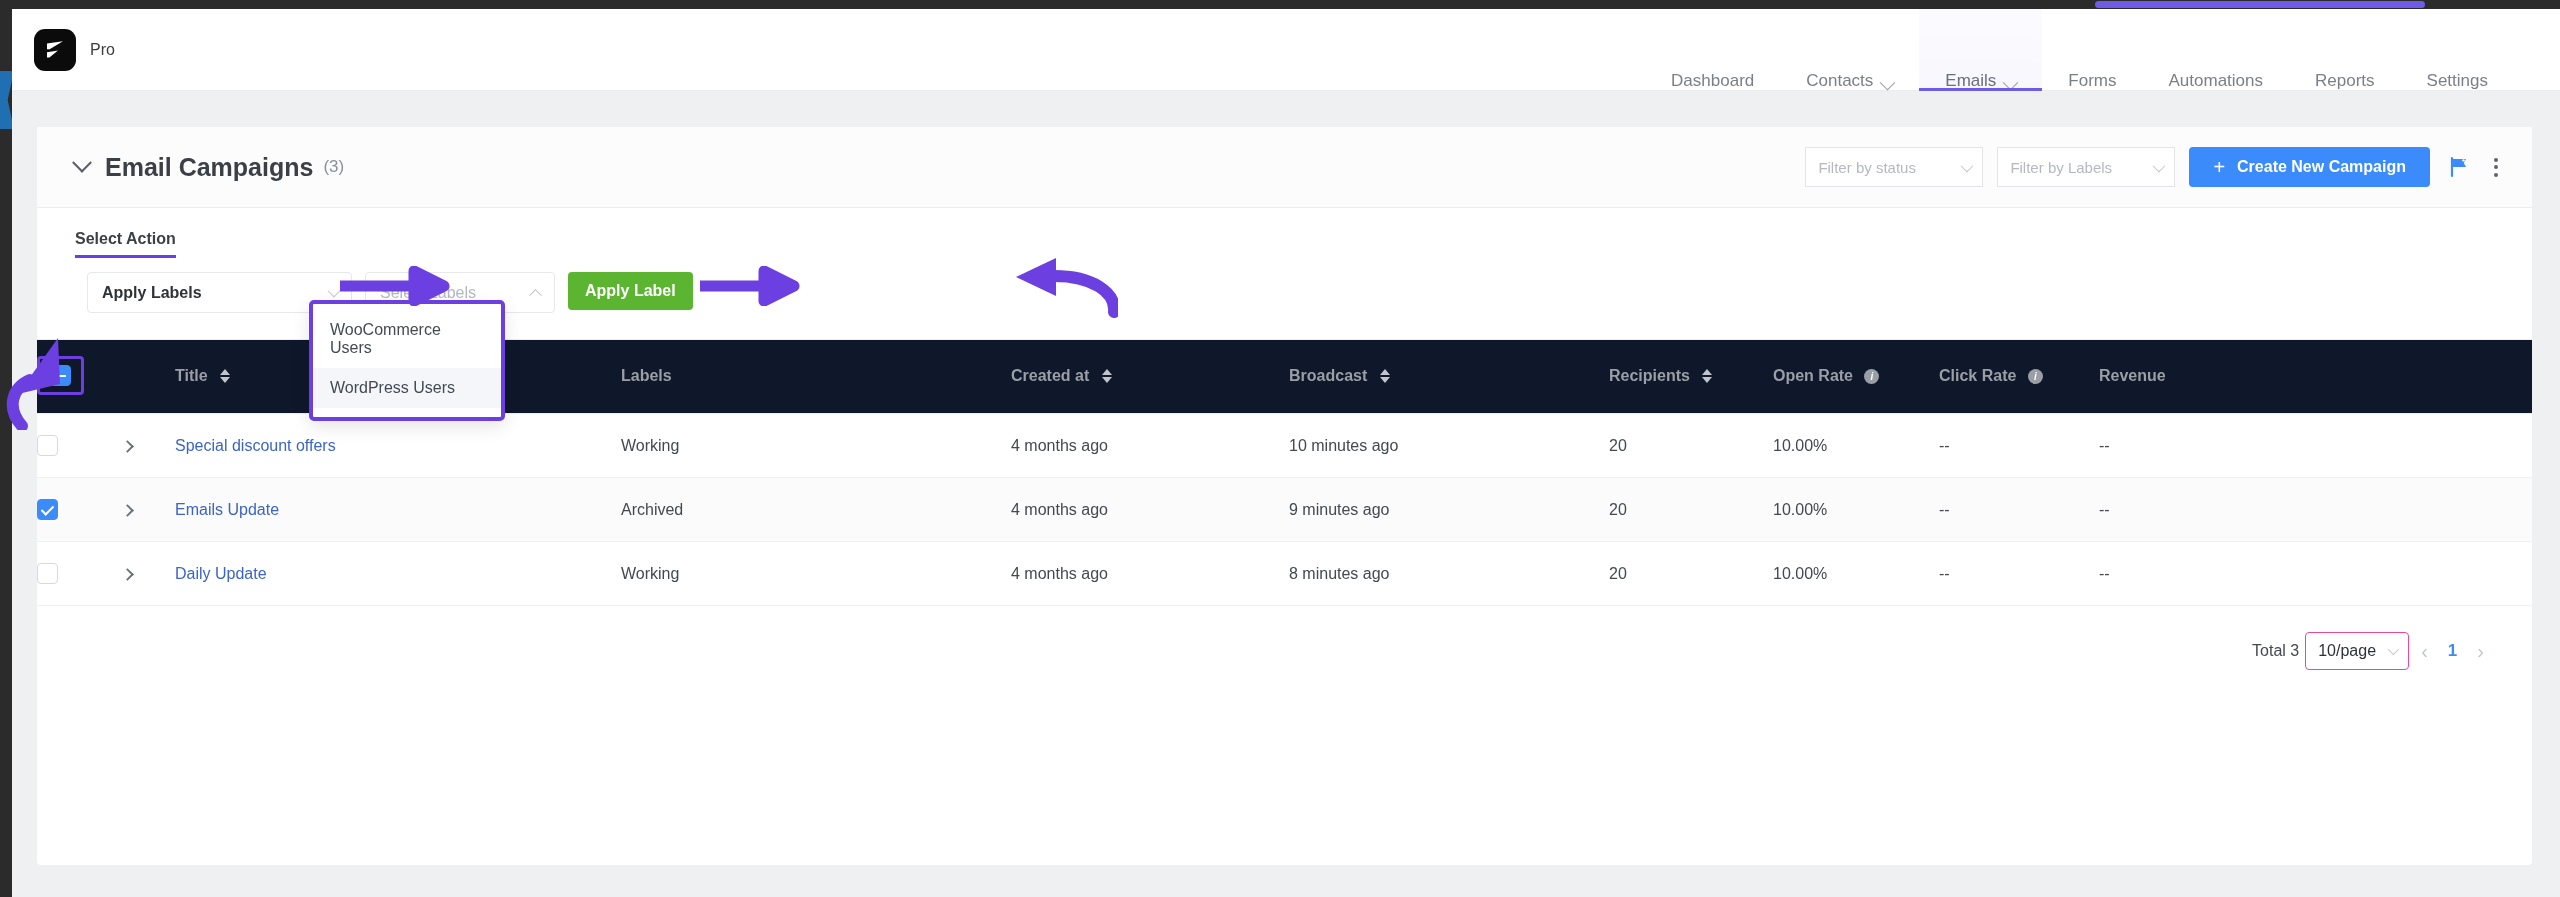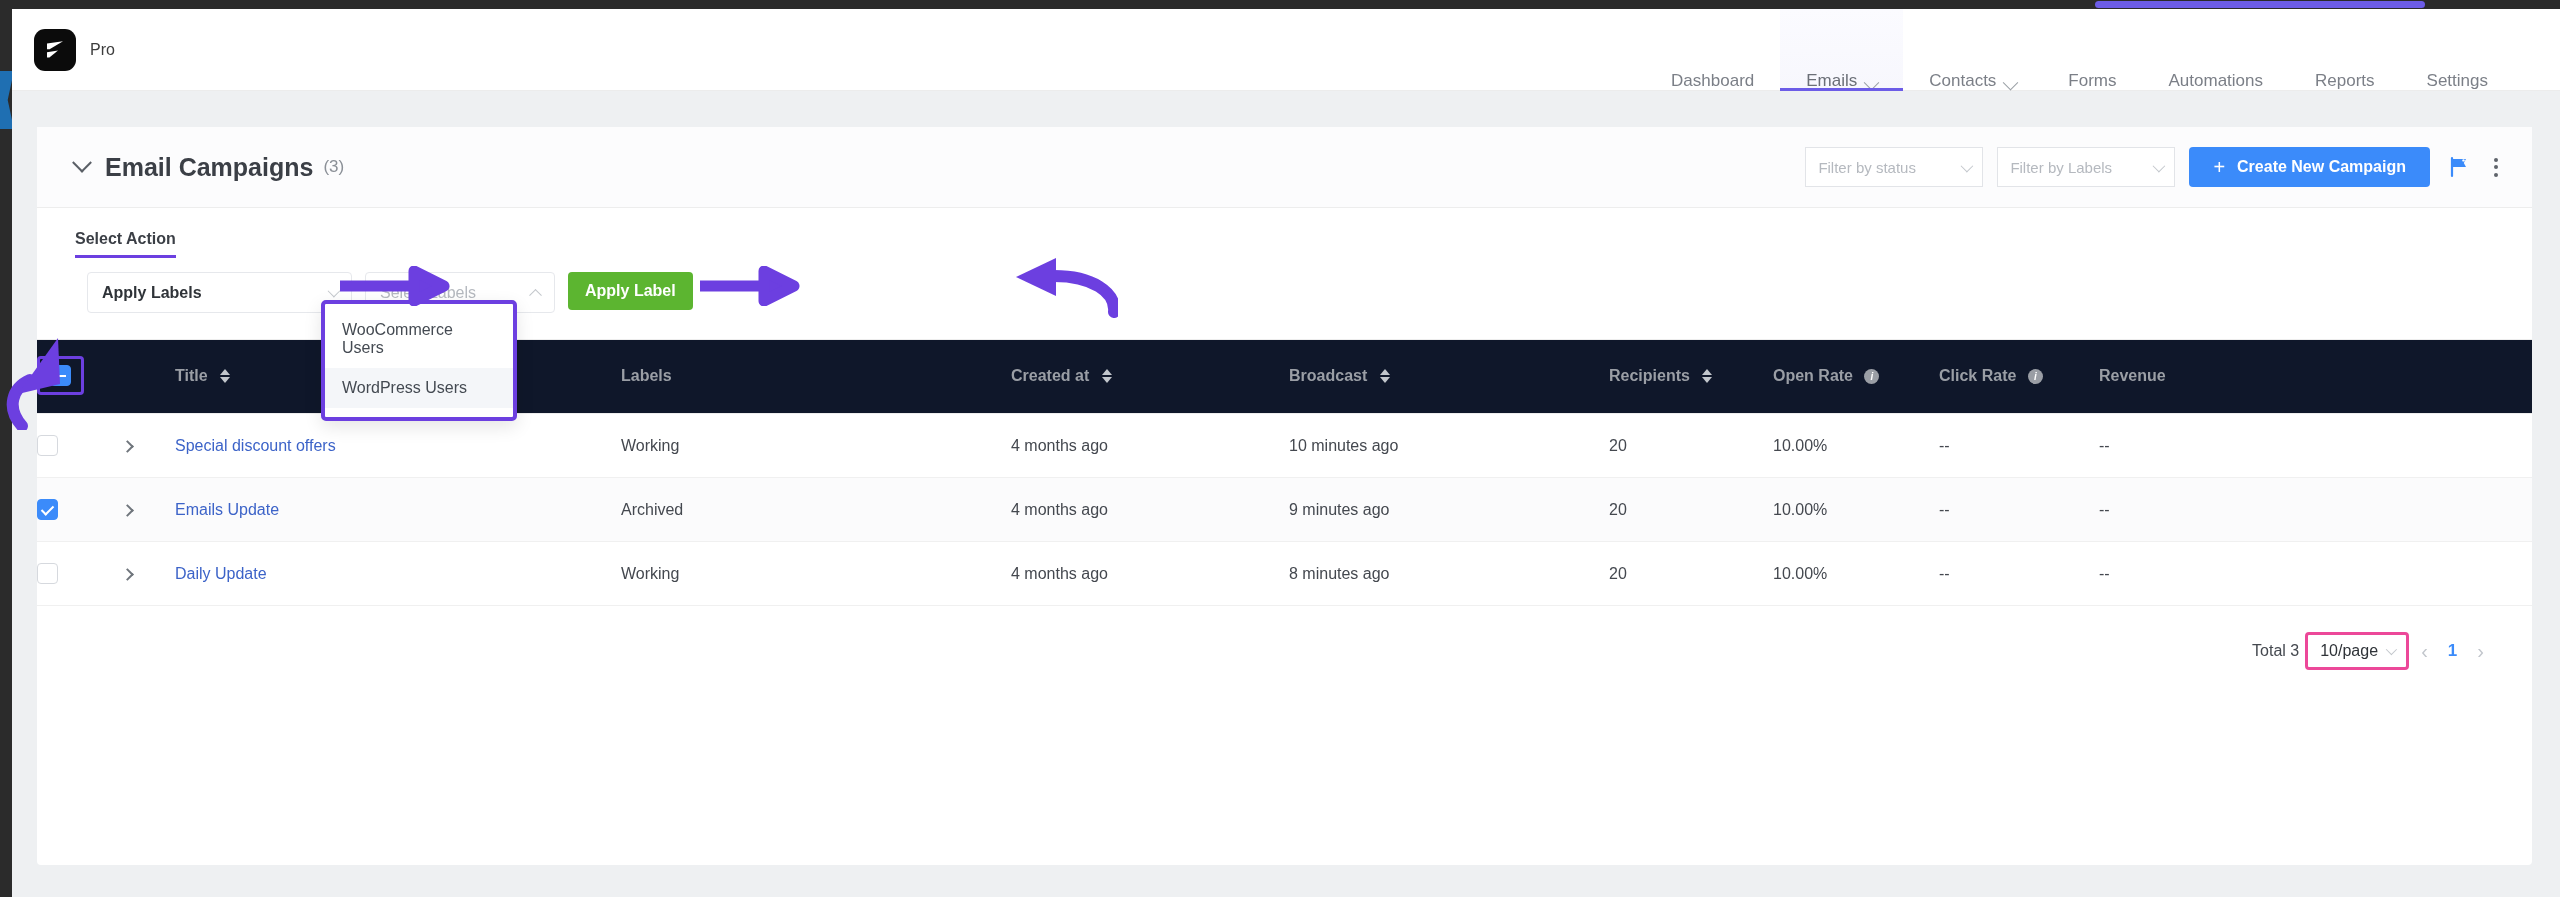--- a/index.html
+++ b/index.html
@@ -148,21 +148,21 @@
     transform: rotate(-135deg) translateY(-2px) translateX(-2px);
   }
   .btn-apply {
     height: 38px; background: #5cb530; color: #fff; border: none; border-radius: 4px;
     font-size: 16px; font-weight: 700; padding: 0 17px; cursor: pointer;
     font-family: "Liberation Sans", sans-serif;
   }
 
   
   .labels-menu {
-    position: absolute; top: 92px; left: 284px;
+    position: absolute; top: 92px; left: 272px;
     width: 196px; background: #fff;
     border: 4px solid #6c3fe0; border-radius: 5px;
     box-shadow: 0 6px 18px rgba(0,0,0,.10);
     z-index: 40; padding: 6px 0 9px;
   }
   .labels-menu .opt {
     padding: 11px 17px; font-size: 16px; color: #444a52; cursor: pointer;
   }
   .labels-menu .opt.hover { background: #f4f6f9; }
 
@@ -234,21 +234,21 @@
   }
   .title-link { color: #3c63c8; cursor: pointer; font-size: 16px; }
 
   
   .card-foot {
     display: flex; align-items: center; justify-content: flex-end;
     gap: 6px; padding: 26px 42px 0 0;
   }
   .total-txt { font-size: 16px; color: #44484f; }
   .pagesize {
-    width: 104px; height: 38px; border: 3px solid #ec4899; border-radius: 4px;
+    width: 104px; height: 38px; border: 1px solid #ec4899; border-radius: 4px;
     display: flex; align-items: center; padding: 0 12px; font-size: 16px;
     color: #2f3338; cursor: pointer; background: #fff;
   }
   .pagesize .mini-caret {
     margin-left: auto; width: 8px; height: 8px;
     border-right: 1.5px solid #c3c7cc; border-bottom: 1.5px solid #c3c7cc;
     transform: rotate(45deg) translateY(-2px);
   }
   .pg-arrow { font-size: 20px; color: #c2c6cc; cursor: pointer; padding: 0 6px; }
   .pg-num { font-size: 17px; font-weight: 700; color: #3b8bfa; cursor: pointer; padding: 0 8px; }
@@ -275,26 +275,26 @@
         <path d="M4 14.2 L15 12.6 L6.4 19.6 L4 19.6 Z" fill="#fff"></path>
       </svg>
     </div>
     <span class="brand-pro">Pro</span>
   </div>
 
   <nav class="nav">
     <div class="nav-item">
       <span>Dashboard</span>
     </div>
+    <div class="nav-item">
+      <span>Contacts</span>
+      <span class="caret"></span>
+    </div>
     <div class="nav-item active">
       <span>Emails</span>
-      <span class="caret"></span>
-    </div>
-    <div class="nav-item">
-      <span>Contacts</span>
       <span class="caret"></span>
     </div>
     <div class="nav-item">
       <span>Forms</span>
     </div>
     <div class="nav-item">
       <span>Automations</span>
     </div>
     <div class="nav-item">
       <span>Reports</span>

